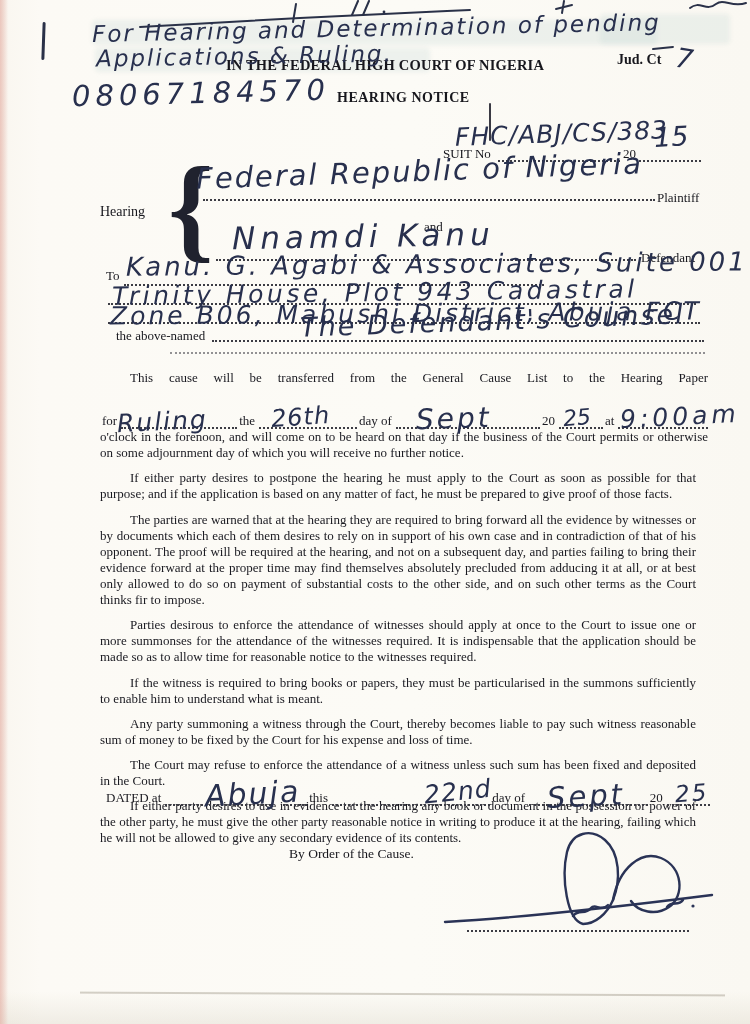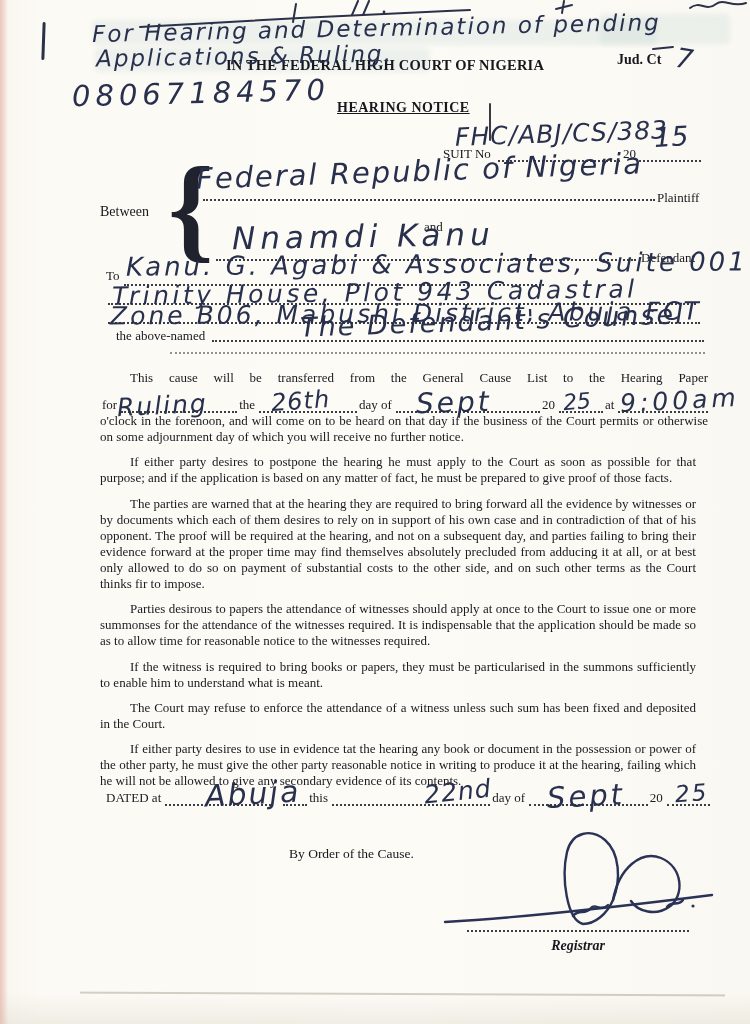--- a/index.html
+++ b/index.html
@@ -18,21 +18,21 @@
     color:#28304e; white-space:nowrap; line-height:1; z-index:6;
   }
   .dotline { position:absolute; height:0; border-bottom:2px dotted #3c3c44; z-index:3; }
   .patch { position:absolute; background:rgba(203,219,214,0.30); filter:blur(2px); border-radius:4px; z-index:1; }
   .body-text {
     position:absolute; left:100px; top:370px; width:608px;
     font-size:13px; line-height:1.24; text-align:justify; color:#191920; z-index:4;
   }
   .para { margin:9px 12px 0 0; text-indent:30px; }
   .line-full { text-align:justify; text-align-last:justify; text-indent:30px; }
-  .fill-row { display:flex; align-items:flex-end; height:24px; margin-top:3px; position:relative; }
+  .fill-row { display:flex; align-items:flex-end; height:24px; margin-top:19px; position:relative; }
   .fill-row .lbl { padding:0 4px 0 2px; white-space:nowrap; }
   .seg { display:inline-block; position:relative; border-bottom:2px dotted #3c3c44; height:14px; }
   .seg .hw { position:absolute; }
   .dated-row { position:absolute; left:104px; top:790px; width:606px; display:flex; align-items:flex-end; font-size:13px; z-index:4; }
   .dated-row .lbl { padding:0 4px 0 2px; white-space:nowrap; font-family:"Liberation Serif",serif; }
   .ink-stroke { position:absolute; background:#2a3148; border-radius:2px; z-index:6; }
   svg { position:absolute; overflow:visible; }
 </style>
 </head>
 <body>
@@ -62,34 +62,34 @@
 
   <div class="hw" style="left:92px;top:17px;font-size:23px;letter-spacing:2px;transform:rotate(-1.2deg);">For Hearing and Determination of pending</div>
   <div class="hw" style="left:96px;top:45px;font-size:23px;letter-spacing:2px;transform:rotate(-1deg);">Applications &amp; Ruling.</div>
 
   <div class="abs printed bold" style="left:0;top:57px;width:770px;text-align:center;font-size:14.5px;letter-spacing:0.2px;z-index:4;">IN THE FEDERAL HIGH COURT OF NIGERIA</div>
   <div class="abs printed bold" style="left:617px;top:52px;font-size:14px;z-index:4;">Jud. Ct</div>
   <div class="hw" style="left:676px;top:45px;font-size:27px;transform:rotate(9deg);">7</div>
   <div class="ink-stroke" style="left:652px;top:47px;width:22px;height:1.6px;transform:rotate(-6deg);"></div>
 
   <div class="hw" style="left:72px;top:79px;font-size:29px;letter-spacing:5px;transform:rotate(-1.5deg);">08067184570</div>
-  <div class="abs printed bold" style="left:337px;top:100px;font-size:14px;letter-spacing:0.5px;z-index:4;text-decoration:underline;">HEARING NOTICE</div>
+  <div class="abs printed bold" style="left:337px;top:90px;font-size:14px;letter-spacing:0.5px;z-index:4;">HEARING NOTICE</div>
 
   <div class="abs printed" style="left:443px;top:146px;font-size:13px;z-index:4;">SUIT No</div>
   <div class="dotline" style="left:498px;top:160px;width:122px;"></div>
   <div class="abs printed" style="left:623px;top:146px;font-size:13px;z-index:4;">20</div>
   <div class="dotline" style="left:639px;top:160px;width:62px;"></div>
   <div class="hw" style="left:455px;top:121px;font-size:25px;letter-spacing:1px;transform:rotate(-2deg);">FHC/ABJ/CS/383</div>
   <div class="hw" style="left:654px;top:123px;font-size:27px;transform:rotate(-3deg);">15</div>
 
   <div class="hw" style="left:196px;top:157px;font-size:29px;letter-spacing:2px;transform:rotate(-2deg);">Federal Republic of Nigeria</div>
   <div class="dotline" style="left:203px;top:199px;width:452px;"></div>
   <div class="abs printed" style="left:657px;top:190px;font-size:13px;z-index:4;">Plaintiff</div>
 
-  <div class="abs printed" style="left:100px;top:204px;font-size:14px;z-index:4;">Between</div>
+  <div class="abs printed" style="left:100px;top:204px;font-size:14px;z-index:4;">Hearing</div>
   <div class="abs printed" style="left:168px;top:150px;font-size:116px;line-height:1;color:#20222e;z-index:4;font-weight:bold;">{</div>
 
   <div class="abs printed" style="left:424px;top:219px;font-size:13px;z-index:4;">and</div>
 
   <div class="hw" style="left:232px;top:221px;font-size:31px;letter-spacing:5px;transform:rotate(-1deg);">Nnamdi Kanu</div>
   <div class="dotline" style="left:216px;top:259px;width:420px;"></div>
   <div class="abs printed" style="left:641px;top:250px;font-size:13px;z-index:4;">Defendant</div>
 
   <div class="abs printed" style="left:106px;top:268px;font-size:13px;z-index:4;">To</div>
   <div class="hw" style="left:126px;top:251px;font-size:26px;letter-spacing:3px;transform:rotate(-0.5deg);">Kanu. G. Agabi &amp; Associates, Suite 001</div>
@@ -125,22 +125,23 @@
       </span>
       <span class="lbl">at</span>
       <span class="seg" style="flex:1;">
         <span class="hw" style="left:2px;bottom:-2px;font-size:25px;letter-spacing:4px;transform:rotate(-3deg);">9:00am</span>
       </span>
     </div>
     <div style="text-align:justify;font-family:Liberation Serif, serif;">o'clock in the forenoon, and will come on to be heard on that day if the business of the Court permits or otherwise on some adjournment day of which you will receive no further notice.</div>
 
     <p class="para">If either party desires to postpone the hearing he must apply to the Court as soon as possible for that purpose; and if the application is based on any matter of fact, he must be prepared to give proof of those facts.</p>
     <p class="para">The parties are warned that at the hearing they are required to bring forward all the evidence by witnesses or by documents which each of them desires to rely on in support of his own case and in contradiction of that of his opponent. The proof will be required at the hearing, and not on a subsequent day, and parties failing to bring their evidence forward at the proper time may find themselves absolutely precluded from adducing it at all, or at best only allowed to do so on payment of substantial costs to the other side, and on such other terms as the Court thinks fir to impose.</p>
-    <p class="para">Parties desirous to papers the attendance of witnesses should apply at once to the Court to issue one or more summonses for the attendance of the witnesses required. It is indispensable that the application should be made so as to allow time for reasonable notice to the witnesses required.</p>
+    <p class="para">Parties desirous to enforce the attendance of witnesses should apply at once to the Court to issue one or more summonses for the attendance of the witnesses required. It is indispensable that the application should be made so as to allow time for reasonable notice to the witnesses required.</p>
     <p class="para">If the witness is required to bring books or papers, they must be particularised in the summons sufficiently to enable him to understand what is meant.</p>
+    <p class="para">Any party summoning a witness through the Court, thereby becomes liable to pay such witness reasonable sum of money to be fixed by the Court for his expense and loss of time.</p>
     <p class="para">The Court may refuse to enforce the attendance of a witness unless such sum has been fixed and deposited in the Court.</p>
     <p class="para">If either party desires to use in evidence tat the hearing any book or document in the possession or power of the other party, he must give the other party reasonable notice in writing to produce it at the hearing, failing which he will not be allowed to give any secondary evidence of its contents.</p>
   </div>
 
   <div class="dated-row">
     <span class="lbl">DATED at</span>
     <span class="seg" style="width:112px;">
       <span class="hw" style="left:40px;bottom:-5px;font-size:30px;letter-spacing:2px;transform:rotate(-3deg);">Abuja</span>
     </span>
     <span class="seg" style="width:26px;margin-left:12px;"></span>
@@ -165,15 +166,14 @@
       <path d="M 20 114 C 90 110 200 98 287 87"></path>
       <path d="M 158 116 C 142 112 136 70 142 44 C 147 24 166 20 180 32 C 195 45 196 72 188 92 C 182 106 170 116 158 116"></path>
       <path d="M 188 92 C 194 60 216 42 236 50 C 258 59 260 88 244 99 C 231 108 213 104 206 93"></path>
       <path d="M 148 108 C 154 100 160 108 166 100 C 170 95 176 104 183 97"></path>
       <path d="M 242 99 C 247 92 253 99 258 92"></path>
       <circle cx="268" cy="98" r="1.6" fill="#2a3356" stroke="none"></circle>
     </g>
   </svg>
 
   <div class="dotline" style="left:467px;top:930px;width:222px;"></div>
-  <div class="abs printed bold" style="left:467px;top:938px;width:222px;text-align:center;font-style:italic;font-size:14px;z-index:4;">Registrar</div>
 
 </div>
 
 </body></html>

